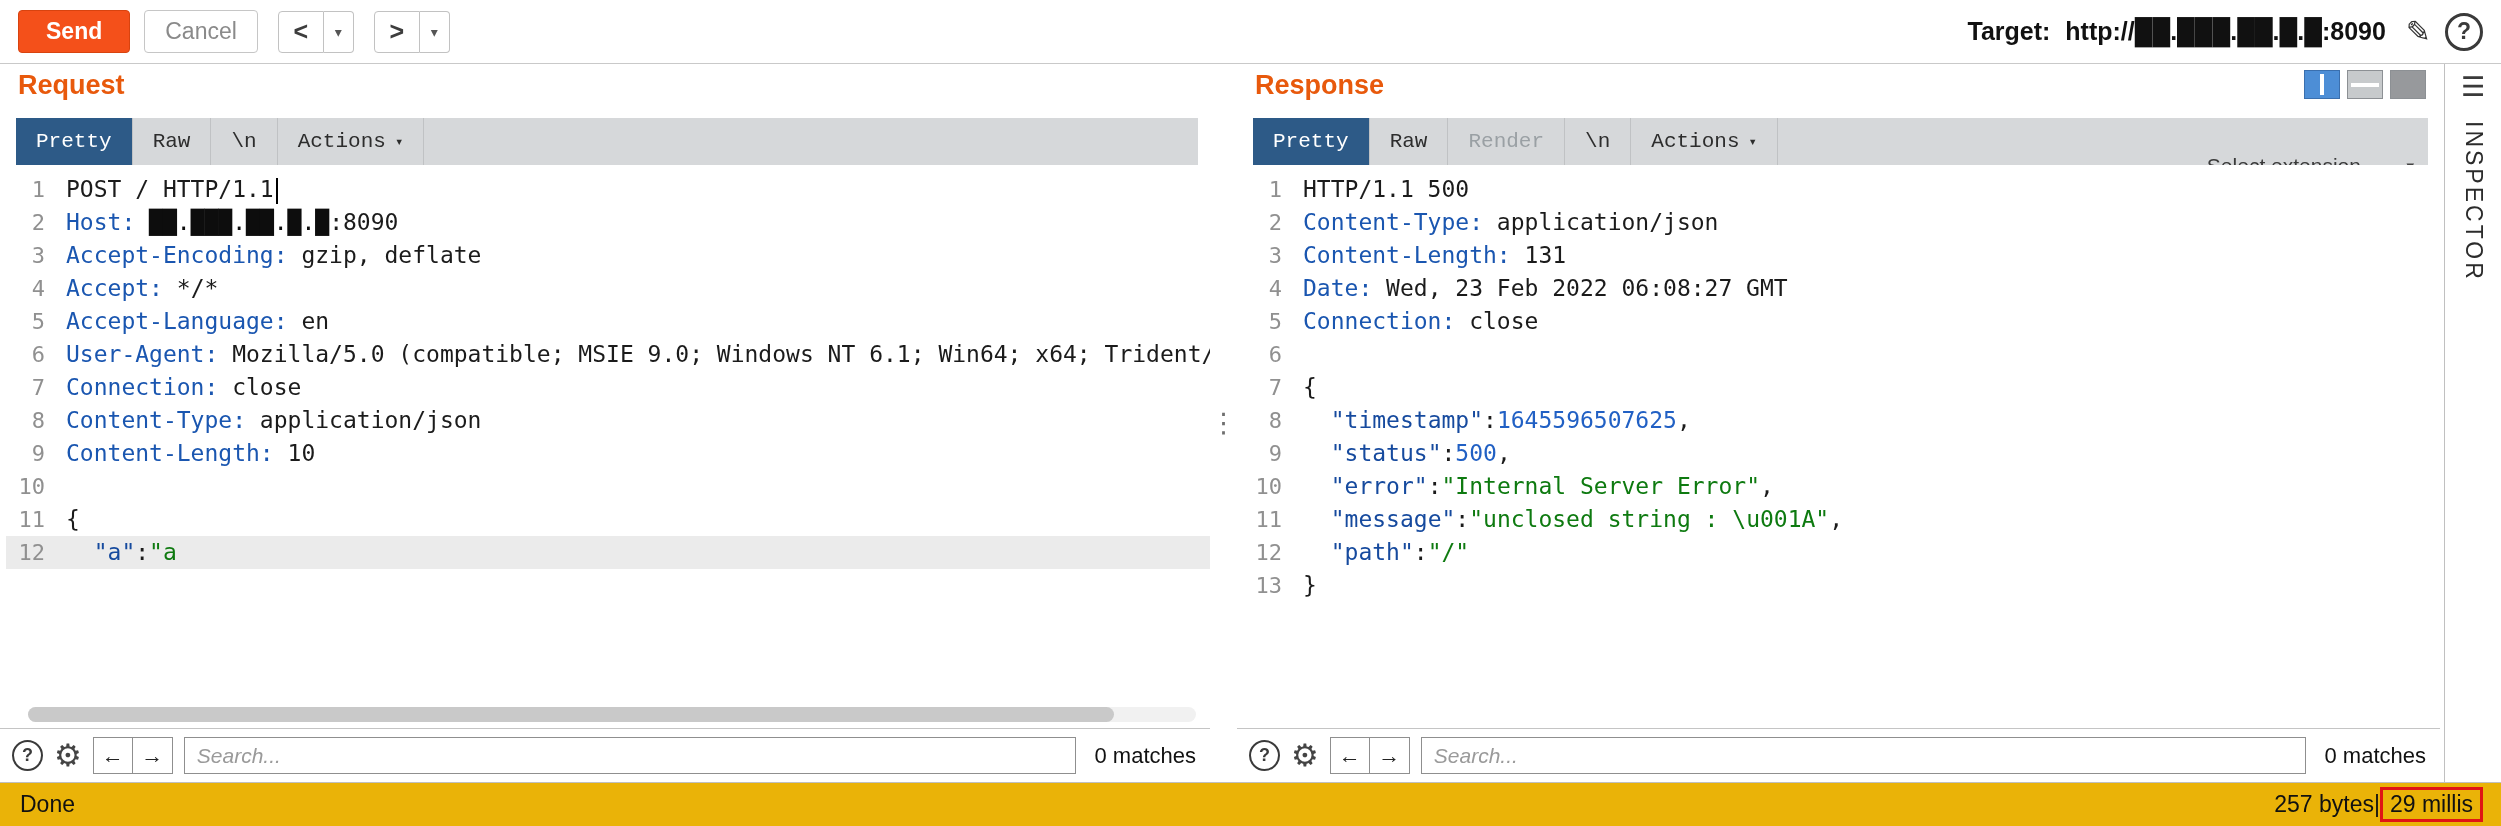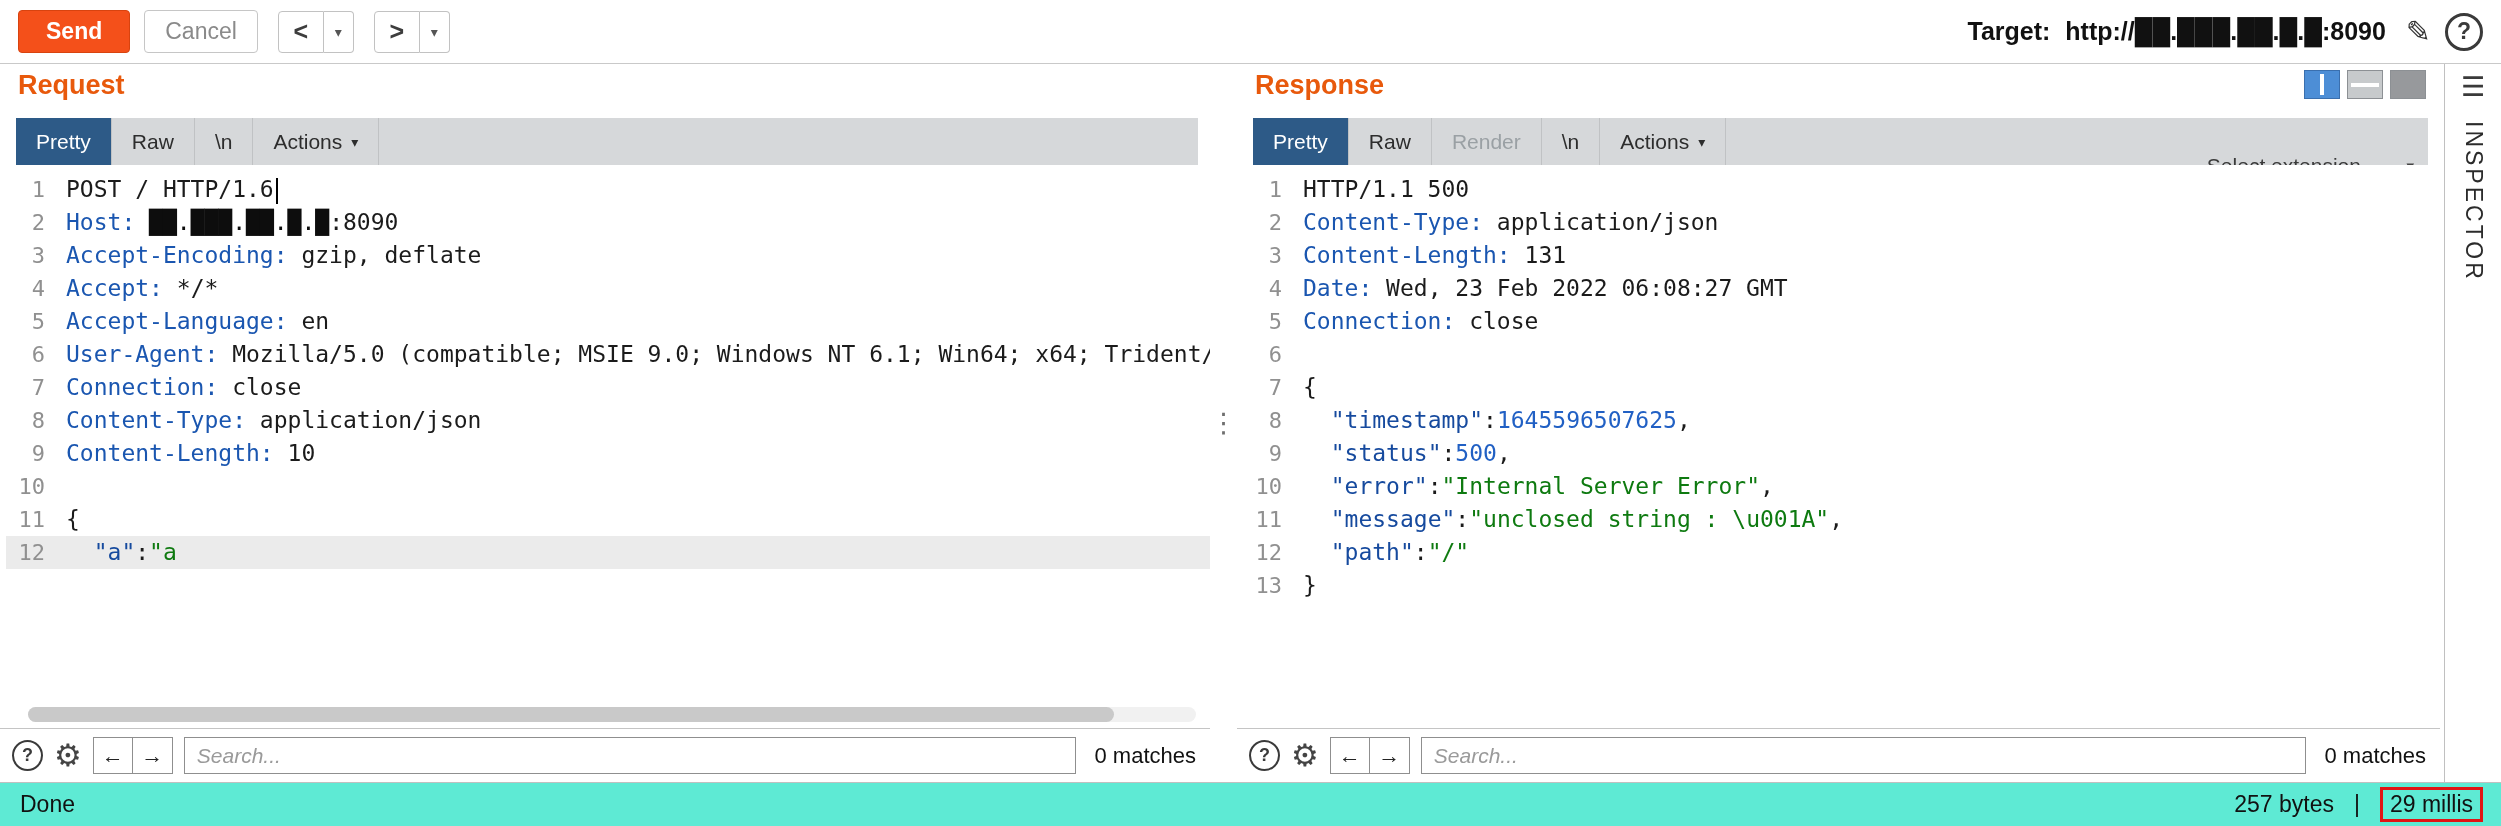--- a/index.html
+++ b/index.html
@@ -35,21 +35,21 @@
   .panel-title { color:#e8590c; font-size:27px; font-weight:bold; }
   .layout-icons { margin-left:auto; display:flex; gap:7px; align-items:center; }
   .view-icon { width:36px; height:29px; border:1px solid #8c9094; background:#c7cacc; position:relative; cursor:pointer; }
   .view-icon.split-v { background:#4d8ed6; border-color:#3a6fae; }
   .view-icon.split-v::after { content:""; position:absolute; left:50%; top:3px; bottom:3px; width:4px; background:#fff; transform:translateX(-50%); }
   .view-icon.split-h::after { content:""; position:absolute; top:50%; left:3px; right:3px; height:4px; background:#fff; transform:translateY(-50%); }
   .view-icon.single { background:#97999c; }
 
   .tabs { height:47px; flex:0 0 47px; margin:2px 12px 0 16px; background:#d6d8da; display:flex; align-items:stretch; }
   .tab { display:flex; align-items:center; padding:4px 20px; font-size:21px; color:#2d2d2d;
-         border-right:1px solid #c0c2c4; cursor:pointer; white-space:nowrap; }
+         border-right:1px solid #c0c2c4; cursor:pointer; white-space:nowrap;font-family:Liberation Mono, monospace; }
   .tab.selected { background:#2d5a87; color:#fff; }
   .tab.disabled { color:#9aa0a4; }
   .tab .chev { font-size:14px; margin-left:9px; }
   .tabs .tabs-spacer { flex:1; border:none; }
   .select-extension { display:flex; align-items:center; padding:0 14px; font-size:21px; color:#3a3a3a;
                       border-left:1px solid #c0c2c4; cursor:pointer; white-space:nowrap;margin-top:48px; }
   .select-extension .chev { font-size:15px; margin-left:28px; color:#444; }
 
   .code-area { flex:1 1 auto; position:relative; overflow:hidden; background:#fff; padding:8px 0 0 6px;
                font-family:"DejaVu Sans Mono", monospace; font-size:23px; cursor:text; }
@@ -83,22 +83,22 @@
   .divider { flex:0 0 17px; display:flex; align-items:center; justify-content:center;
              color:#6f6f6f; font-size:27px; cursor:col-resize; user-select:none; }
 
   .inspector { flex:0 0 57px; border-left:1px solid #c0c0c0; display:flex; flex-direction:column;
                align-items:center; padding-top:10px; gap:20px; background:#fff; }
   .burger-ic { font-size:27px; color:#3a3a3a; cursor:pointer; line-height:1; }
   .inspector-label { writing-mode:vertical-rl; font-size:23px; letter-spacing:3px; color:#2b2b2b; cursor:pointer; }
 
   
   .statusbar { height:44px; flex:0 0 44px; border-top:1px solid #c0c0c0; display:flex; align-items:center;
-               padding:0 18px 0 20px; font-size:23px; color:#111; background:#5eead4; }
-  .status-right { margin-left:auto; display:flex; align-items:center; gap:20px; }
+               padding:0 18px 0 20px; font-size:23px; color:#111; background:#eab308; }
+  .status-right { margin-left:auto; display:flex; align-items:center; gap:0; }
   .millis-box { border:3px solid #e01414; padding:1px 7px; }
 </style>
 </head>
 <body>
 
 <div class="app">
 
   <div class="topbar">
     <button class="btn-send">Send</button>
     <button class="btn-cancel">Cancel</button>
@@ -130,21 +130,21 @@
         <div class="tab">Raw</div>
         <div class="tab">\n</div>
         <div class="tab">
           <span>Actions</span>
           <span class="chev">▾</span>
         </div>
         <div class="tabs-spacer tab"></div>
       </div>
       <div class="code-area">
         <div>
-            <div class="code-line"><span class="ln">1</span><span class="lt"><span class="tok-p">POST / HTTP/1.6</span><span class="caret"></span></span></div>
+            <div class="code-line"><span class="ln">1</span><span class="lt"><span class="tok-p">POST / HTTP/1.1</span><span class="caret"></span></span></div>
             <div class="code-line"><span class="ln">2</span><span class="lt"><span class="tok-h">Host:</span><span class="tok-p"> </span><span class="tok-r">██.███.██.█.█</span><span class="tok-p">:8090</span></span></div>
             <div class="code-line"><span class="ln">3</span><span class="lt"><span class="tok-h">Accept-Encoding:</span><span class="tok-p"> gzip, deflate</span></span></div>
             <div class="code-line"><span class="ln">4</span><span class="lt"><span class="tok-h">Accept:</span><span class="tok-p"> */*</span></span></div>
             <div class="code-line"><span class="ln">5</span><span class="lt"><span class="tok-h">Accept-Language:</span><span class="tok-p"> en</span></span></div>
             <div class="code-line"><span class="ln">6</span><span class="lt"><span class="tok-h">User-Agent:</span><span class="tok-p"> Mozilla/5.0 (compatible; MSIE 9.0; Windows NT 6.1; Win64; x64; Trident/</span></span></div>
             <div class="code-line"><span class="ln">7</span><span class="lt"><span class="tok-h">Connection:</span><span class="tok-p"> close</span></span></div>
             <div class="code-line"><span class="ln">8</span><span class="lt"><span class="tok-h">Content-Type:</span><span class="tok-p"> application/json</span></span></div>
             <div class="code-line"><span class="ln">9</span><span class="lt"><span class="tok-h">Content-Length:</span><span class="tok-p"> 10</span></span></div>
             <div class="code-line"><span class="ln">10</span><span class="lt"></span></div>
             <div class="code-line"><span class="ln">11</span><span class="lt"><span class="tok-p">{</span></span></div>

